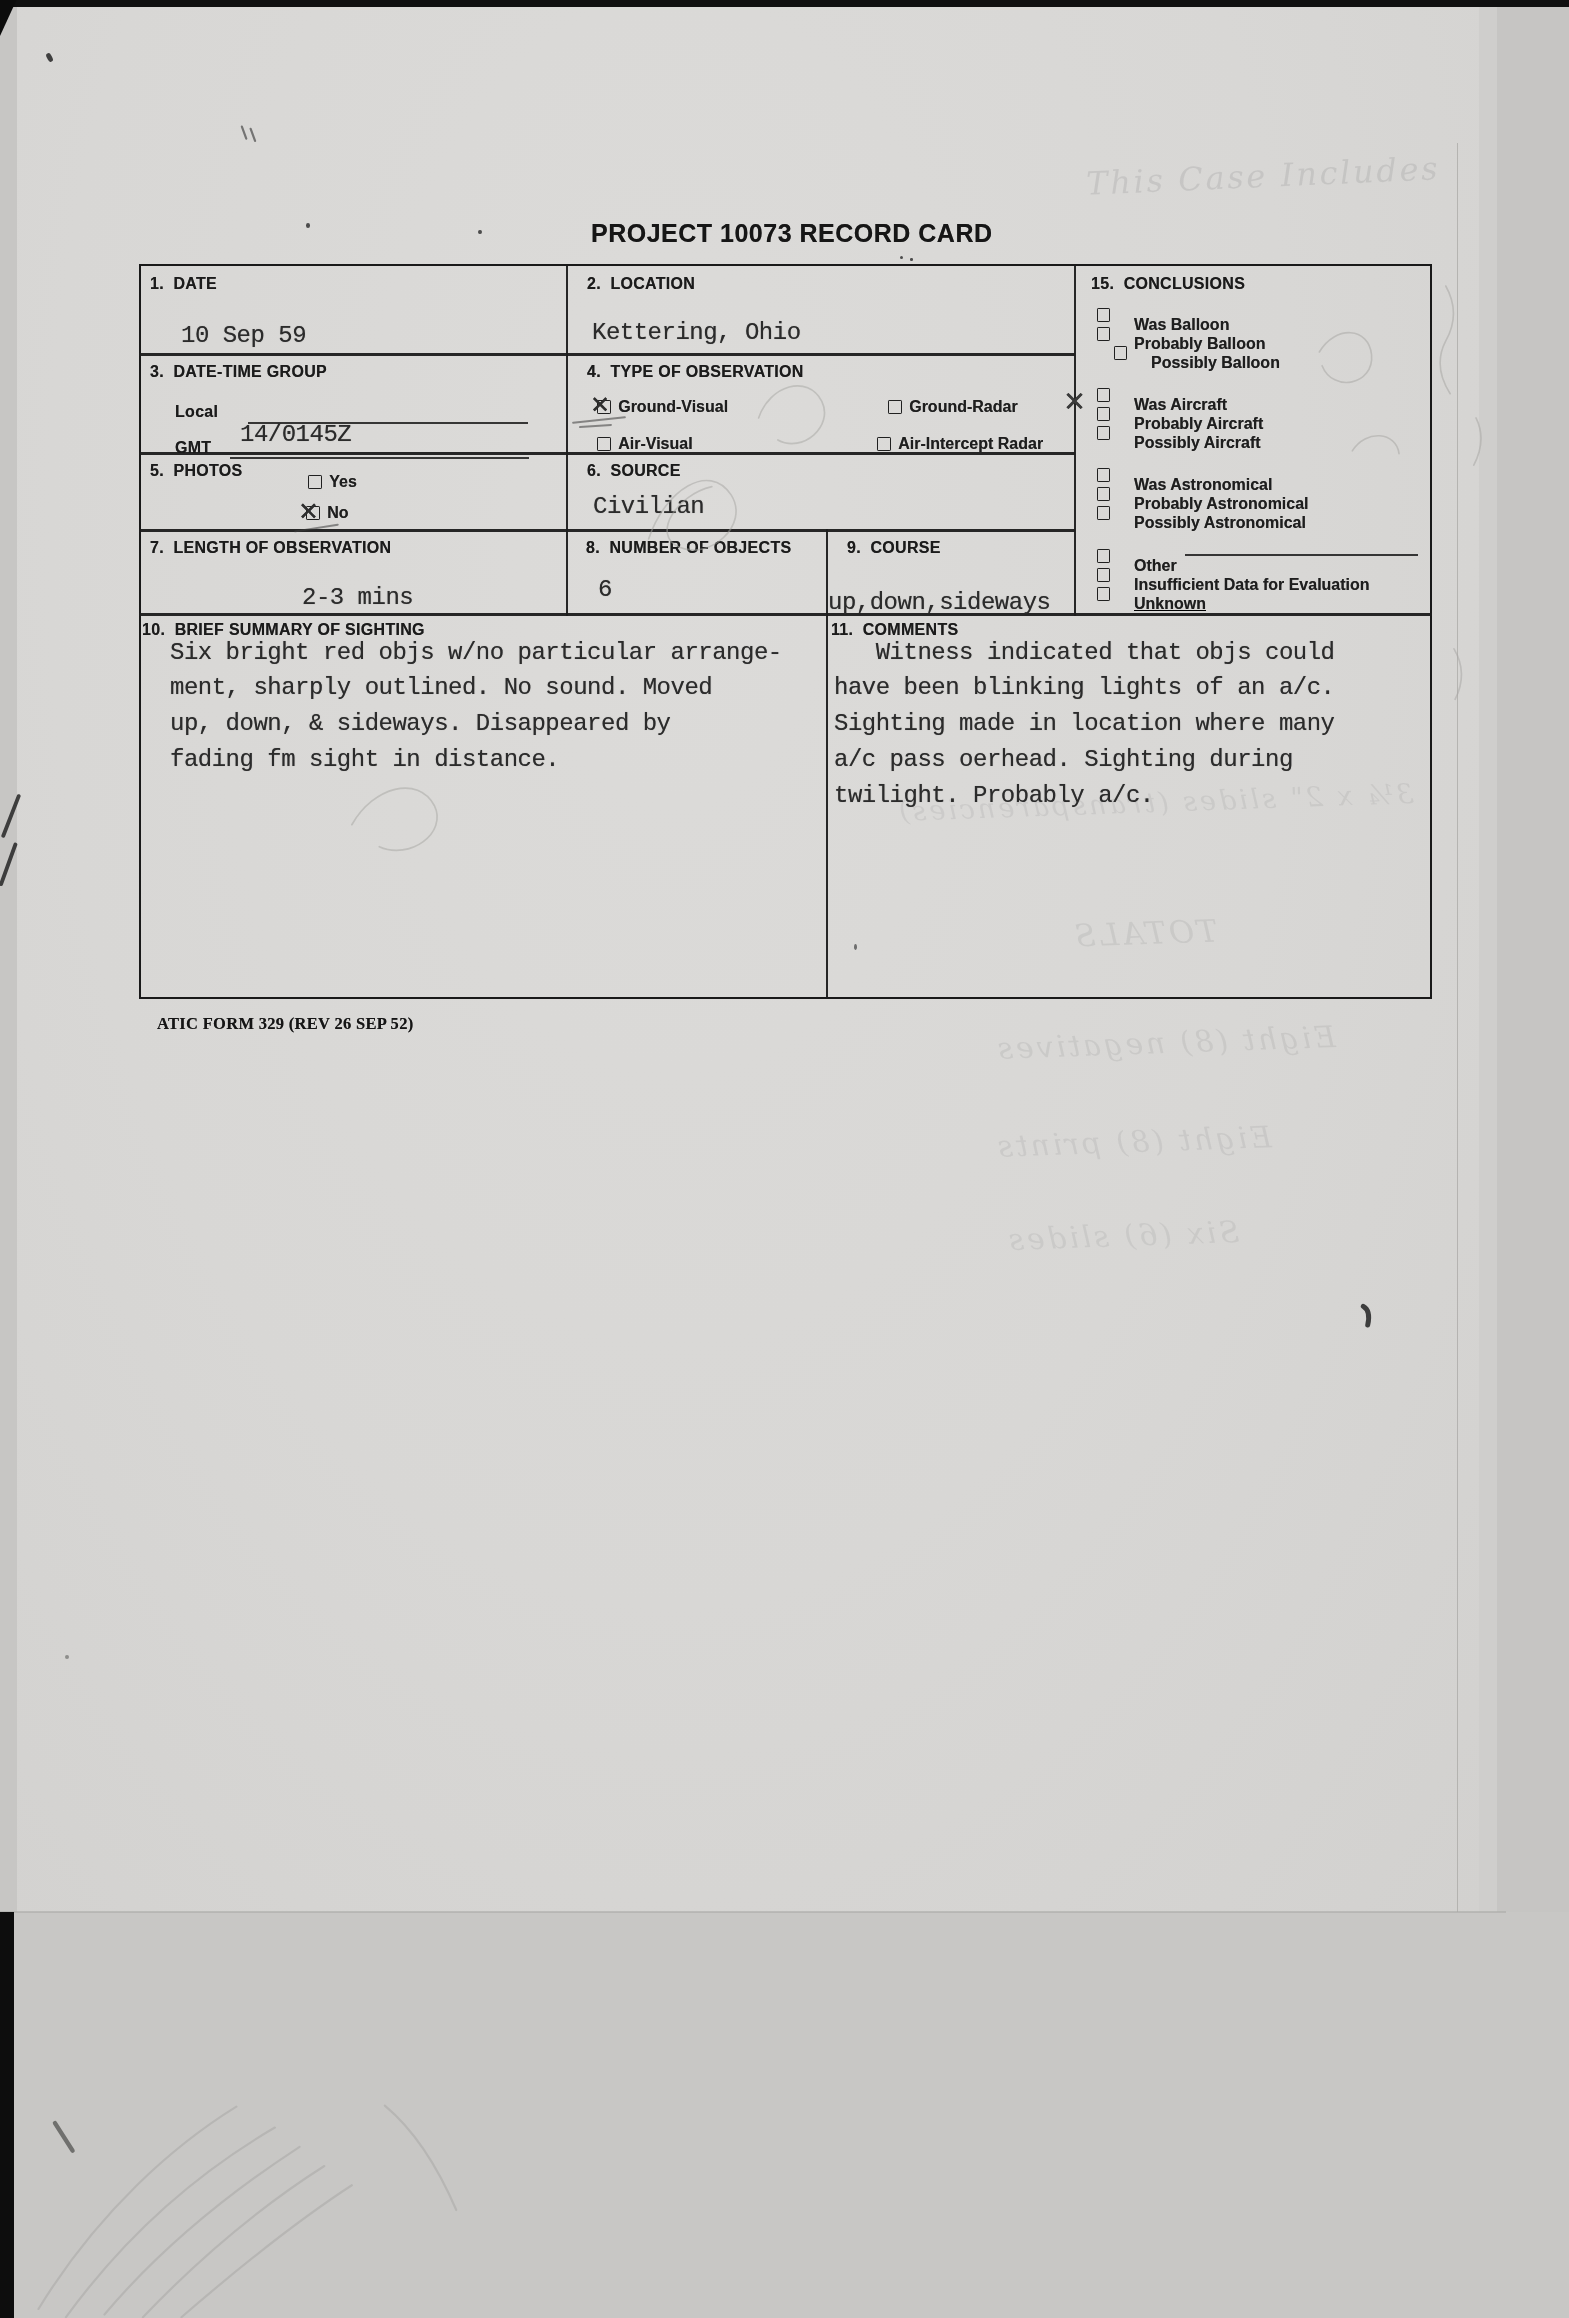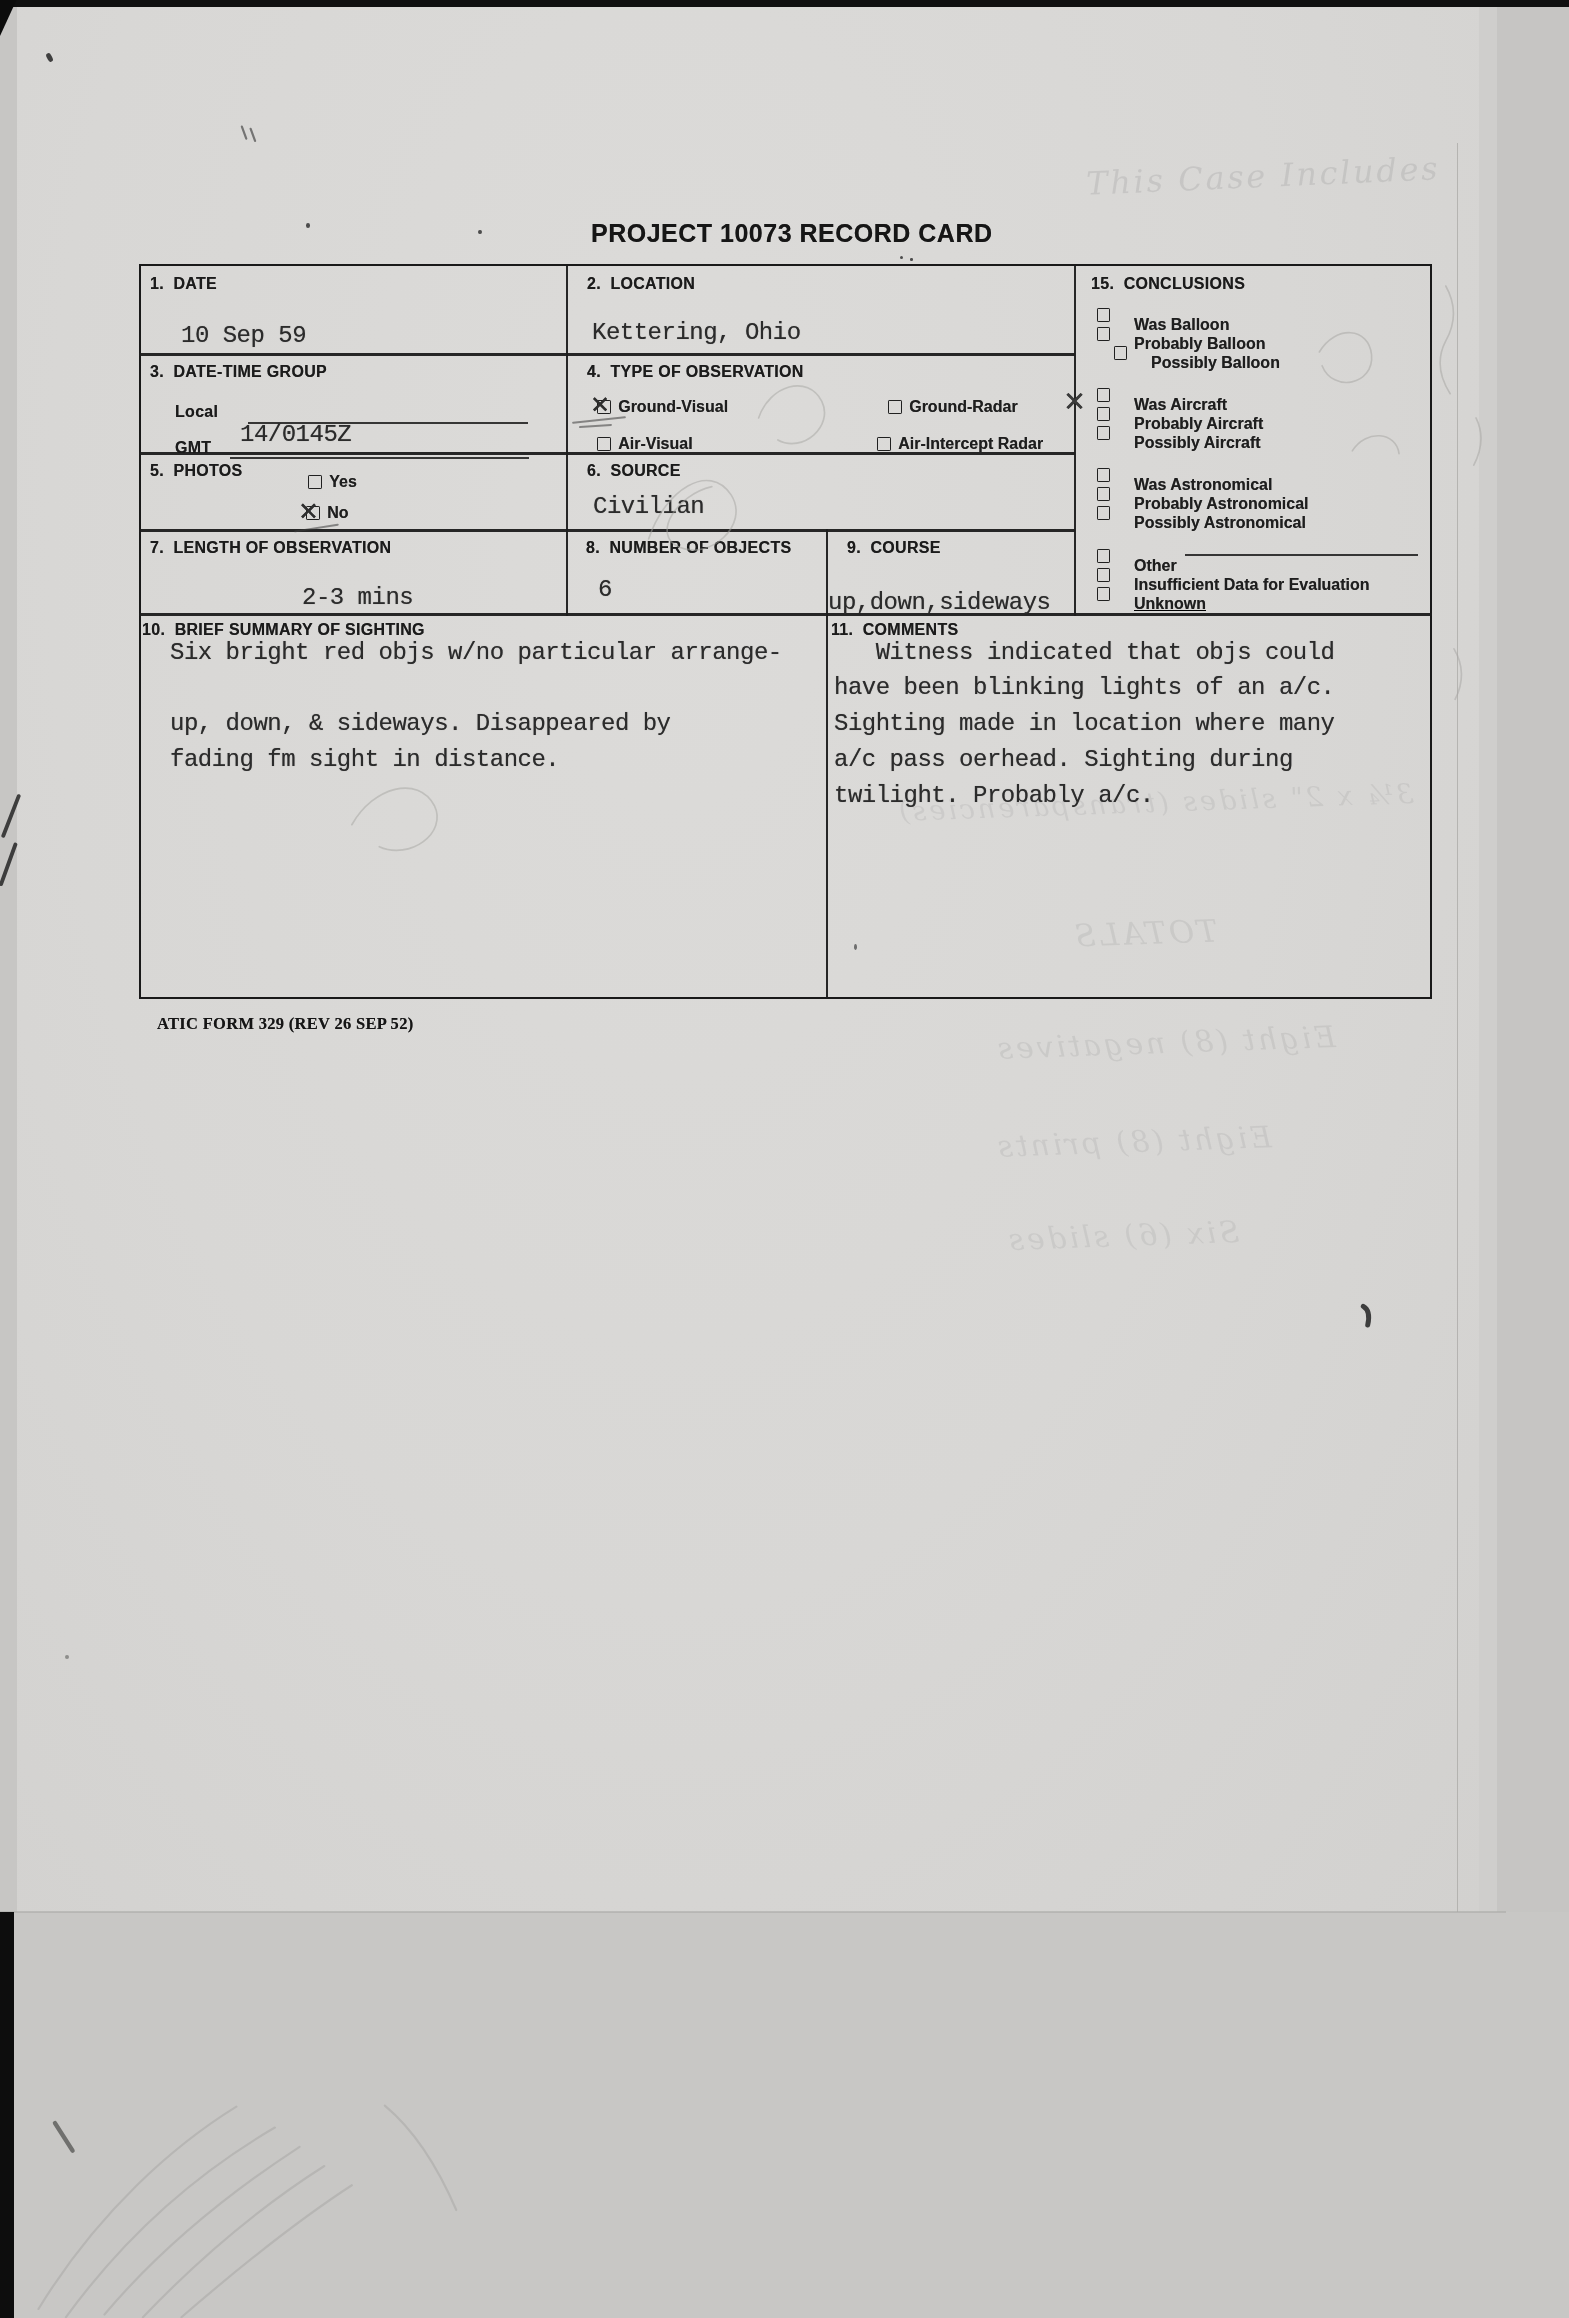--- a/index.html
+++ b/index.html
@@ -138,20 +138,21 @@
   <div class="val" style="left:302px;top:584px;">2-3 mins</div>
 
   <div class="lbl" style="left:586px;top:539px;">8.  NUMBER OF OBJECTS</div>
   <div class="val" style="left:598px;top:576px;">6</div>
 
   <div class="lbl" style="left:847px;top:539px;">9.  COURSE</div>
   <div class="val" style="left:828px;top:589px;">up,down,sideways</div>
 
   <div class="lbl" style="left:142px;top:621px;">10.  BRIEF SUMMARY OF SIGHTING</div>
   <div class="val" style="left:170px;top:639px;">Six bright red objs w/no particular arrange-</div>
+  <div class="val" style="left:170px;top:674px;">ment, sharply outlined. No sound. Moved</div>
   <div class="val" style="left:170px;top:710px;">up, down, &amp; sideways. Disappeared by</div>
   <div class="val" style="left:170px;top:746px;">fading fm sight in distance.</div>
 
   <div class="lbl" style="left:831px;top:621px;">11.  COMMENTS</div>
   <div class="val" style="left:834px;top:639px;">   Witness indicated that objs could</div>
   <div class="val" style="left:834px;top:674px;">have been blinking lights of an a/c.</div>
   <div class="val" style="left:834px;top:710px;">Sighting made in location where many</div>
   <div class="val" style="left:834px;top:746px;">a/c pass oerhead. Sighting during</div>
   <div class="val" style="left:834px;top:782px;">twilight. Probably a/c.</div>
 

